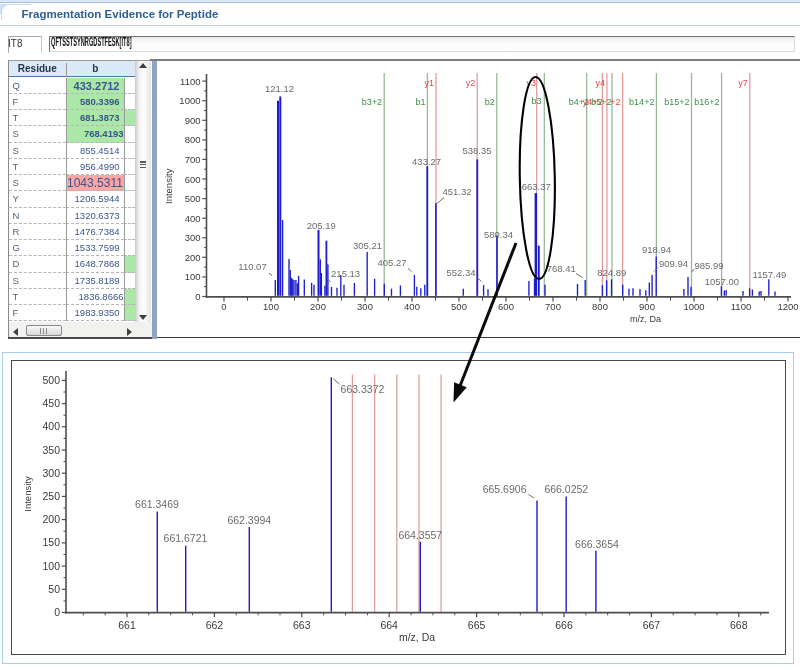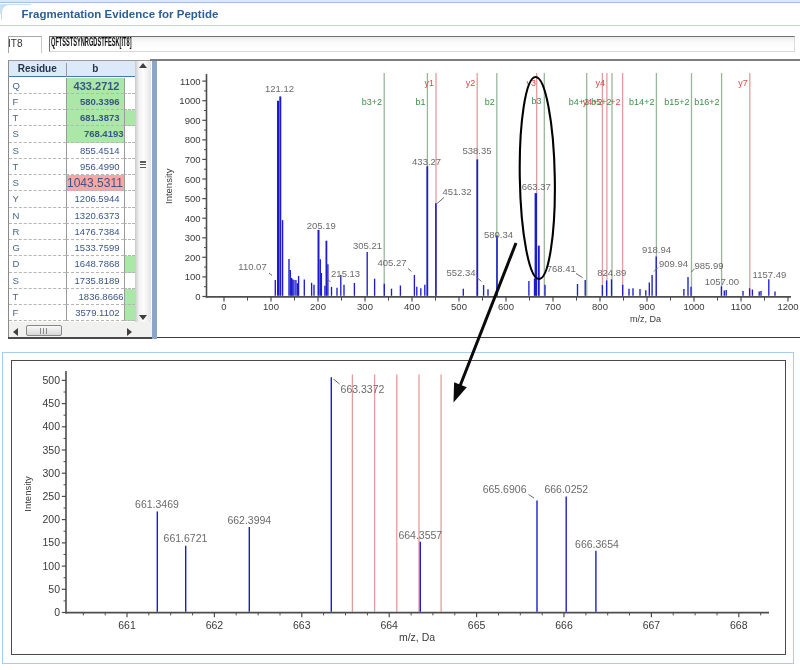--- a/index.html
+++ b/index.html
@@ -61,21 +61,21 @@
 <div style="position:absolute;left:8.5px;top:256.25px;width:57.5px;height:16.25px;border-bottom:1px dashed #b6b6b6;color:#4a6584;font-size:9.5px;line-height:16px;padding-left:4px;box-sizing:border-box;">D</div>
 <div style="position:absolute;left:66px;top:256.25px;width:57.5px;height:16.25px;border-left:1px solid #9a9a9a;border-bottom:1px dashed #b6b6b6;background:#fff;color:#38568a;font-weight:normal;font-size:9.5px;line-height:16px;text-align:right;padding-right:4px;box-sizing:border-box;">1648.7868</div>
 <div style="position:absolute;left:123.5px;top:256.25px;width:11px;height:16.25px;border-left:1px solid #9a9a9a;border-bottom:1px dashed #b6b6b6;background:#abe7a6;box-sizing:border-box;"></div>
 <div style="position:absolute;left:8.5px;top:272.50px;width:57.5px;height:16.25px;border-bottom:1px dashed #b6b6b6;color:#4a6584;font-size:9.5px;line-height:16px;padding-left:4px;box-sizing:border-box;">S</div>
 <div style="position:absolute;left:66px;top:272.50px;width:57.5px;height:16.25px;border-left:1px solid #9a9a9a;border-bottom:1px dashed #b6b6b6;background:#fff;color:#38568a;font-weight:normal;font-size:9.5px;line-height:16px;text-align:right;padding-right:4px;box-sizing:border-box;">1735.8189</div>
 <div style="position:absolute;left:123.5px;top:272.50px;width:11px;height:16.25px;border-left:1px solid #9a9a9a;border-bottom:1px dashed #b6b6b6;background:#fff;box-sizing:border-box;"></div>
 <div style="position:absolute;left:8.5px;top:288.75px;width:57.5px;height:16.25px;border-bottom:1px dashed #b6b6b6;color:#4a6584;font-size:9.5px;line-height:16px;padding-left:4px;box-sizing:border-box;">T</div>
 <div style="position:absolute;left:66px;top:288.75px;width:57.5px;height:16.25px;border-left:1px solid #9a9a9a;border-bottom:1px dashed #b6b6b6;background:#fff;color:#38568a;font-weight:normal;font-size:9.5px;line-height:16px;text-align:right;box-sizing:border-box;">1836.8666</div>
 <div style="position:absolute;left:123.5px;top:288.75px;width:11px;height:16.25px;border-left:1px solid #9a9a9a;border-bottom:1px dashed #b6b6b6;background:#abe7a6;box-sizing:border-box;"></div>
 <div style="position:absolute;left:8.5px;top:305.00px;width:57.5px;height:16.25px;border-bottom:1px dashed #b6b6b6;color:#4a6584;font-size:9.5px;line-height:16px;padding-left:4px;box-sizing:border-box;">F</div>
-<div style="position:absolute;left:66px;top:305.00px;width:57.5px;height:16.25px;border-left:1px solid #9a9a9a;border-bottom:1px dashed #b6b6b6;background:#fff;color:#38568a;font-weight:normal;font-size:9.5px;line-height:16px;text-align:right;padding-right:4px;box-sizing:border-box;">3579.1102</div>
+<div style="position:absolute;left:66px;top:305.00px;width:57.5px;height:16.25px;border-left:1px solid #9a9a9a;border-bottom:1px dashed #b6b6b6;background:#fff;color:#38568a;font-weight:normal;font-size:9.5px;line-height:16px;text-align:right;padding-right:4px;box-sizing:border-box;">1983.9350</div>
 <div style="position:absolute;left:123.5px;top:305.00px;width:11px;height:16.25px;border-left:1px solid #9a9a9a;border-bottom:1px dashed #b6b6b6;background:#abe7a6;box-sizing:border-box;"></div>
 
 <div class="abs" style="left:135px;top:60.5px;width:16px;height:261.5px;background:linear-gradient(90deg,#c9c9c9 0,#f2f2f2 25%,#fdfdfd 55%,#e4e4e4 100%);"></div>
 <div class="abs" style="left:139px;top:62.5px;width:0;height:0;border-left:4.2px solid transparent;border-right:4.2px solid transparent;border-bottom:5.8px solid #404040;"></div>
 <div class="abs" style="left:139.5px;top:161px;width:6.5px;height:1.5px;background:#5a5a5a;"></div>
 <div class="abs" style="left:139.5px;top:163.8px;width:6.5px;height:1.5px;background:#5a5a5a;"></div>
 <div class="abs" style="left:139.5px;top:166.6px;width:6.5px;height:1.5px;background:#5a5a5a;"></div>
 <div class="abs" style="left:139px;top:314.5px;width:0;height:0;border-left:4.2px solid transparent;border-right:4.2px solid transparent;border-top:5.8px solid #404040;"></div>
 
 <div class="abs" style="left:8.5px;top:322px;width:143px;height:15.5px;background:#f1f1ef;"></div>

